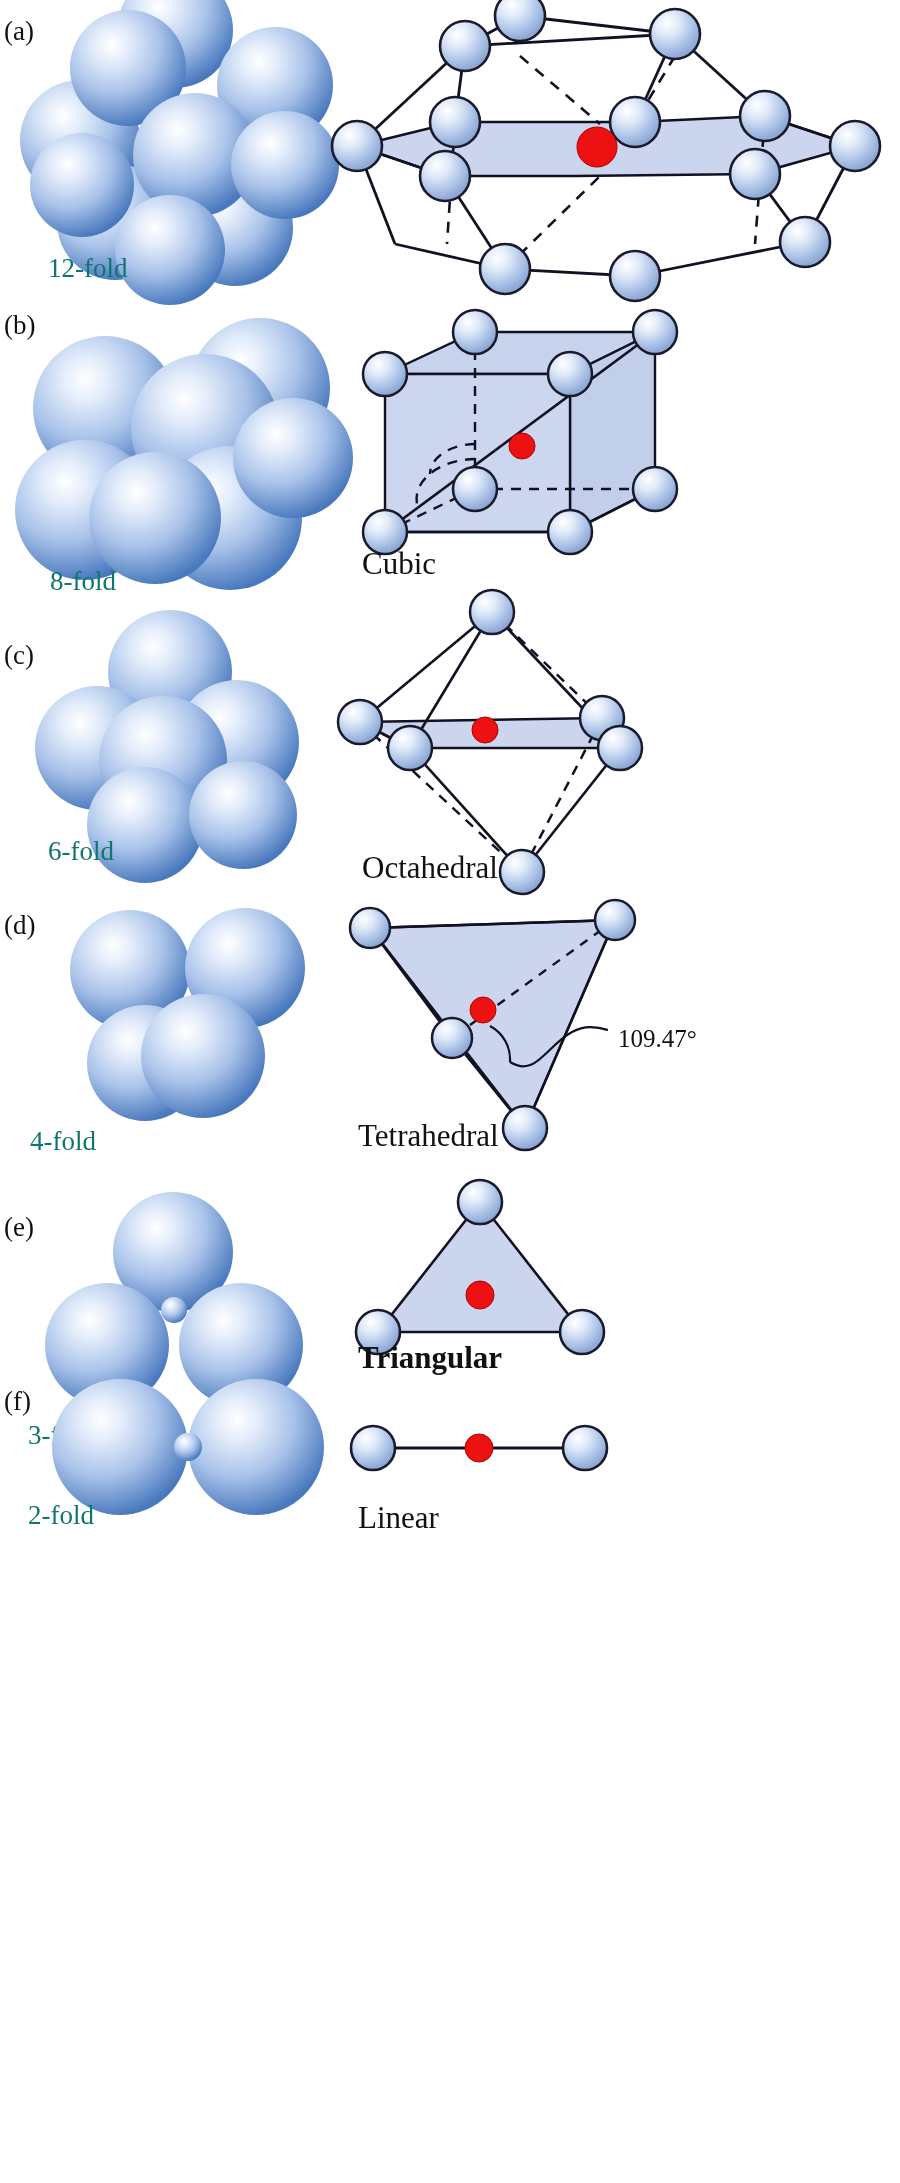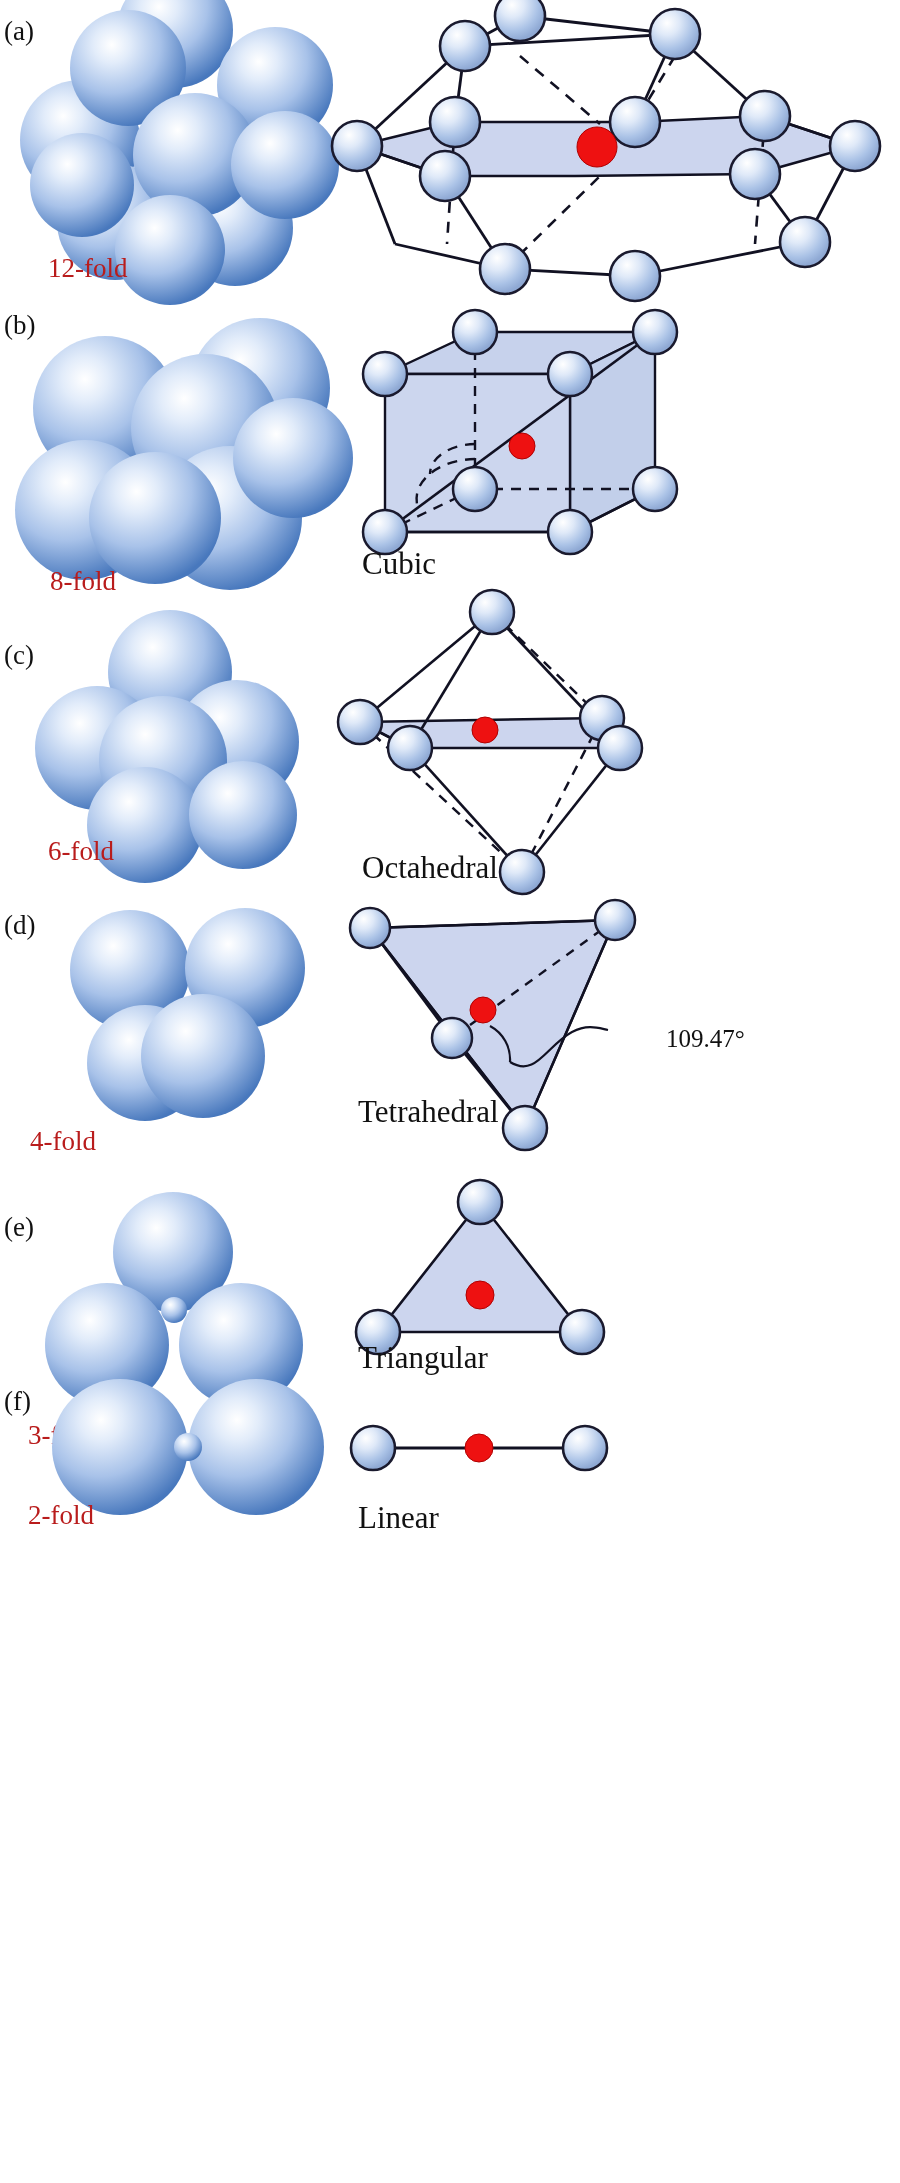--- a/index.html
+++ b/index.html
@@ -1,20 +1,20 @@
 <!DOCTYPE html>
 <html><head>
 <meta charset="utf-8">
 <style>
   html,body{margin:0;padding:0;background:#fff;}
   body{width:900px;height:2183px;position:relative;font-family:"Liberation Serif","DejaVu Serif",serif;color:#111;overflow:hidden;}
   .fig{position:absolute;left:0;top:0;width:900px;height:2183px;}
   .panel{position:absolute;left:0;width:900px;}
   .plabel{position:absolute;font-size:27px;line-height:1;color:#111;letter-spacing:0px;}
-  .flabel{position:absolute;font-size:27px;line-height:1;color:#b91c1c;white-space:nowrap;}
+  .flabel{position:absolute;font-size:27px;line-height:1;color:#0f766e;white-space:nowrap;}
   .gname{position:absolute;font-size:31px;line-height:1;color:#111;white-space:nowrap;}
   .angle{position:absolute;font-size:25px;line-height:1;color:#111;white-space:nowrap;}
   svg{display:block;overflow:visible;}
   .svgbox{position:absolute;}
 </style>
 </head>
 <body>
 
 <div class="fig">
 
@@ -261,22 +261,22 @@
         <g>
           <circle cx="30" cy="18" r="20" fill="url(#ball)" stroke="#1a1a2e" stroke-width="2.5"></circle>
           <circle cx="275" cy="10" r="20" fill="url(#ball)" stroke="#1a1a2e" stroke-width="2.5"></circle>
           <circle cx="112" cy="128" r="20" fill="url(#ball)" stroke="#1a1a2e" stroke-width="2.5"></circle>
           <circle cx="185" cy="218" r="22" fill="url(#ball)" stroke="#1a1a2e" stroke-width="2.5"></circle>
         </g>
         <circle cx="143" cy="100" r="13" fill="#ee1111" stroke="#b00000" stroke-width="1"></circle>
       </svg>
     </div>
 
-    <div class="angle" style="left:618px;top:126px;margin-left:48px;">109.47°</div>
-    <div class="gname" style="left:358px;top:196px;">Tetrahedral</div>
+    <div class="angle" style="left:618px;top:126px;">109.47°</div>
+    <div class="gname" style="left:358px;top:220px;">Tetrahedral</div>
   </div>
 
   <div class="panel" style="top:1190px;height:290px;">
     <div class="plabel" style="left:4px;top:24px;">(e)</div>
 
     <div class="svgbox" style="left:45px;top:0px;">
       <svg width="265" height="230" viewBox="0 0 265 230">
         <g>
           <circle cx="128" cy="62" r="60" fill="url(#sph)"></circle>
           <circle cx="62" cy="155" r="62" fill="url(#sph)"></circle>
@@ -293,21 +293,21 @@
         <polygon points="140,12 242,142 38,142" fill="#ccd5ee" stroke="#111122" stroke-width="2.6"></polygon>
         <g>
           <circle cx="140" cy="12" r="22" fill="url(#ball)" stroke="#1a1a2e" stroke-width="2.6"></circle>
           <circle cx="38" cy="142" r="22" fill="url(#ball)" stroke="#1a1a2e" stroke-width="2.6"></circle>
           <circle cx="242" cy="142" r="22" fill="url(#ball)" stroke="#1a1a2e" stroke-width="2.6"></circle>
         </g>
         <circle cx="140" cy="105" r="14" fill="#ee1111" stroke="#b00000" stroke-width="1"></circle>
       </svg>
     </div>
 
-    <div class="gname" style="left:358px;top:152px;">Triangular</div>
+    <div class="gname" style="left:358px;top:152px;font-weight:bold;">Triangular</div>
   </div>
 
   <div class="panel" style="top:1480px;height:703px;">
     <div class="plabel" style="left:4px;top:-92px;">(f)</div>
 
     <div class="svgbox" style="left:48px;top:-125px;">
       <svg width="270" height="200" viewBox="0 0 270 200">
         <g>
           <circle cx="72" cy="92" r="68" fill="url(#sph)"></circle>
           <circle cx="208" cy="92" r="68" fill="url(#sph)"></circle>

